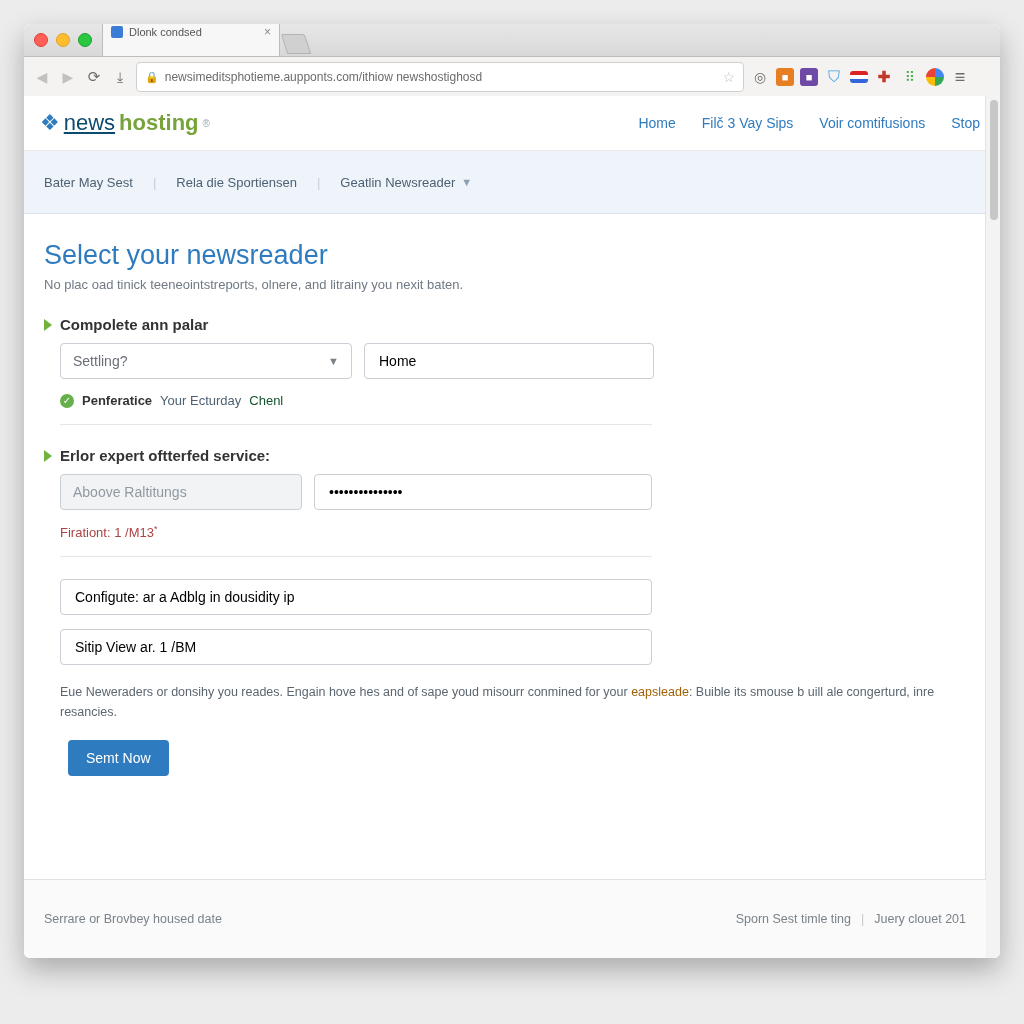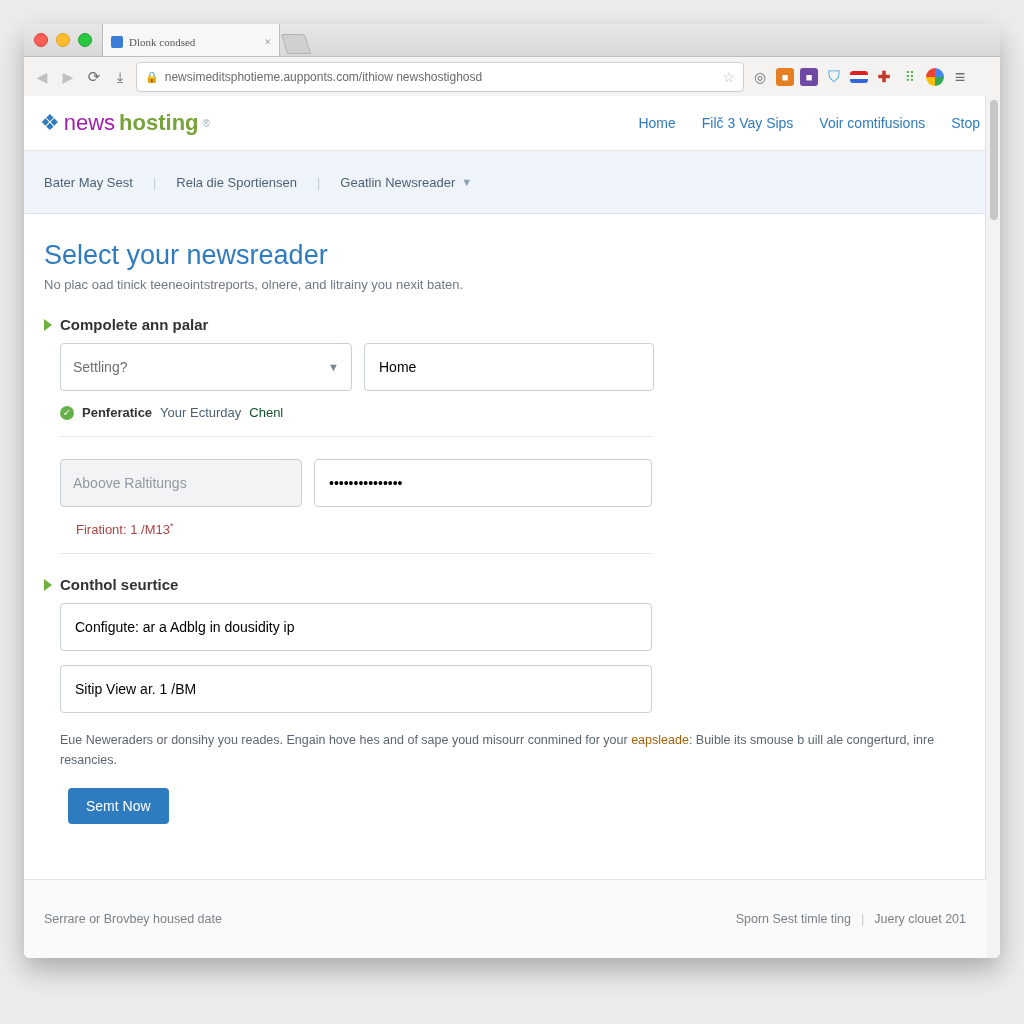--- a/index.html
+++ b/index.html
@@ -23,22 +23,22 @@
     border-bottom:1px solid #bdbdbd;position:relative;
     display:flex;align-items:flex-end;padding-left:78px;
   }
   .traffic {position:absolute;left:10px;top:9px;display:flex;gap:8px;}
   .traffic span {width:12px;height:12px;border-radius:50%;display:block;}
   .t-red{background:#ff5f57;border:1px solid #e24238;}
   .t-yel{background:#ffbd2e;border:1px solid #e1a126;}
   .t-grn{background:#28c840;border:1px solid #1ba12f;}
   .tab {
     background:#f7f7f7;border:1px solid #bcbcbc;border-bottom:none;
-    border-radius:4px 4px 0 0;height:22px;display:flex;align-items:flex-end;
-    gap:6px;padding:8px 8px;font-size:11px;color:#555;min-width:160px;font-family:Liberation Serif, serif;
+    border-radius:4px 4px 0 0;height:22px;display:flex;align-items:flex-start;
+    gap:6px;padding:8px 8px;font-size:11px;color:#555;min-width:160px;
   }
   .tab .favicon{width:12px;height:12px;background:#3a7cd6;border-radius:2px;}
   .tab .close-x{margin-left:auto;font-size:12px;color:#888;line-height:1;}
   .newtab {
     width:22px;height:18px;margin-left:4px;margin-bottom:2px;
     background:#d0d0d0;border:1px solid #b3b3b3;border-radius:3px 3px 0 0;
     transform:skewX(18deg);
   }
   .addr-bar {
     height:40px;background:#f4f3f2;border-bottom:1px solid #d9d9d9;
@@ -65,40 +65,40 @@
   .ic-menu{color:#6c6c6c;font-size:18px;}
 
   
   .page {position:absolute;top:72px;left:0;right:0;bottom:0;background:#fff;}
   .scroll-track{position:absolute;right:0;top:0;bottom:0;width:14px;background:#f3f3f3;border-left:1px solid #e3e3e3;}
   .scroll-thumb{position:absolute;right:2px;top:4px;width:8px;height:120px;background:#c7c7c7;border-radius:4px;}
 
   .brand-row{height:54px;border-bottom:1px solid #e7e7e7;display:flex;align-items:center;padding:0 20px 0 16px;}
   .logo{display:flex;align-items:center;gap:4px;font-size:22px;font-weight:500;}
   .logo .mark{color:#2f7bbf;font-size:22px;}
-  .logo .n1{color:#a21caf;}
+  .logo .n1{color:#0c4a6e;text-decoration:underline;}
   .logo .n2{color:#77a33a;font-weight:bold;}
   .logo .tm{font-size:10px;color:#9aa8b3;vertical-align:super;}
   .top-nav{margin-left:auto;display:flex;gap:26px;font-size:14px;}
   .top-nav a{color:#2f7bbf;text-decoration:none;}
 
   .sub-bar{height:44px;background:#eef4fa;border-bottom:1px solid #d7e2ee;display:flex;align-items:center;padding:9px 20px;gap:20px;font-size:13px;color:#4d6173;}
   .sub-bar .sep{color:#c3d0dc;}
   .sub-bar .dd{display:inline-flex;align-items:center;gap:6px;}
   .sub-bar .chev{color:#8ea1b3;font-size:11px;}
 
   .content{padding:26px 20px 30px 20px;}
   h1{font-size:27px;font-weight:400;color:#2f7bbf;margin:0 0 6px 0;}
   .sub{color:#6f7a84;font-size:13px;margin-bottom:24px;}
 
   .sec-head{display:flex;align-items:center;gap:8px;font-size:15px;font-weight:600;color:#333;margin:10px 0 10px 0;}
   .tri{width:0;height:0;border-top:6px solid transparent;border-bottom:6px solid transparent;border-left:8px solid #6fb33e;}
 
   .row{display:flex;gap:12px;margin-bottom:14px;}
-  .field{height:34px;border:1px solid #c9cfd5;border-radius:4px;background:#fff;display:flex;align-items:center;padding:6px 12px;font-size:14px;color:#555;}
+  .field{height:34px;border:1px solid #c9cfd5;border-radius:4px;background:#fff;display:flex;align-items:center;padding:0 12px;font-size:14px;color:#555;}
   .field.sel{justify-content:space-between;color:#6a6f77;}
   .field.sel .chev{color:#7a828a;font-size:11px;}
   .field.disabled{background:#f2f3f4;color:#9099a2;}
   .field input{border:none;outline:none;font-size:14px;width:100%;background:transparent;}
   .w-290{width:266px;}
   .w-300{width:264px;}
   .w-240{width:216px;align-items:center;}
   .w-340{width:312px;}
   .w-590{width:566px;}
   .helper{display:flex;align-items:center;gap:8px;font-size:13px;margin-top:4px;color:#4d6173;}
@@ -211,38 +211,38 @@
       </div>
       <div class="helper" style="margin-left:16px">
         <span class="ok">✓</span>
         <b>Penferatice</b>
         <span>Your Ecturday</span>
         <a>Chenl</a>
       </div>
       <hr class="div" style="margin-left:16px">
 
       
+      <div class="sec-head">
+        <span class="tri"></span>
+        <span>Erlor expert oftterfed service:</span>
+      </div>
       <div class="row" style="margin-left:16px">
         <div class="field disabled w-240">
           <span>Aboove Raltitungs</span>
         </div>
         <div class="field w-340">
           <input type="text" value="•••••••••••••••" style="">
         </div>
       </div>
-      <div class="warn" style="margin-left:32px">
+      <div class="warn" style="margin-left:16px">
         <span>Firationt: 1 /M13</span><sup>*</sup>
       </div>
       <hr class="div" style="margin-left:16px">
 
       
-      <div class="sec-head">
-        <span class="tri"></span>
-        <span>Conthol seurtice</span>
-      </div>
       <div class="row" style="margin-left:16px">
         <div class="field w-590">
           <input value="Configute: ar a Adblg in dousidity ip" style="">
         </div>
       </div>
       <div class="row" style="margin-left:16px">
         <div class="field w-590">
           <input value="Sitip View ar. 1 /BM" style="">
         </div>
       </div>

